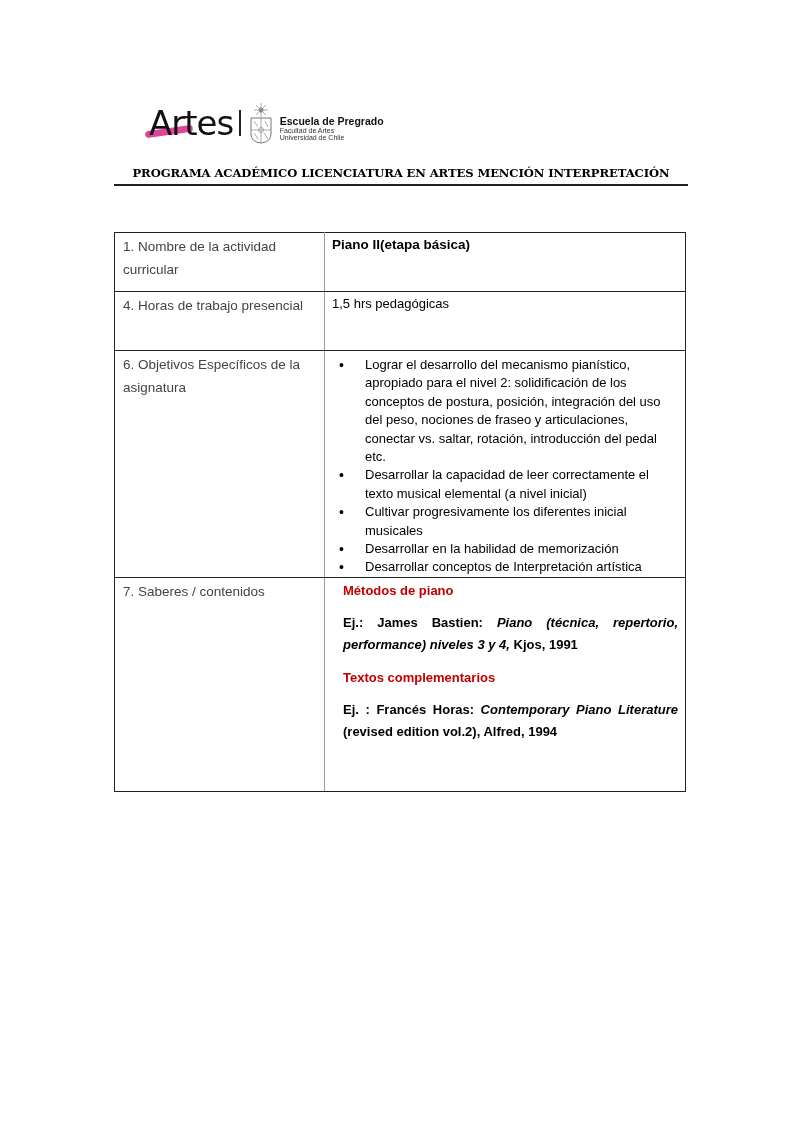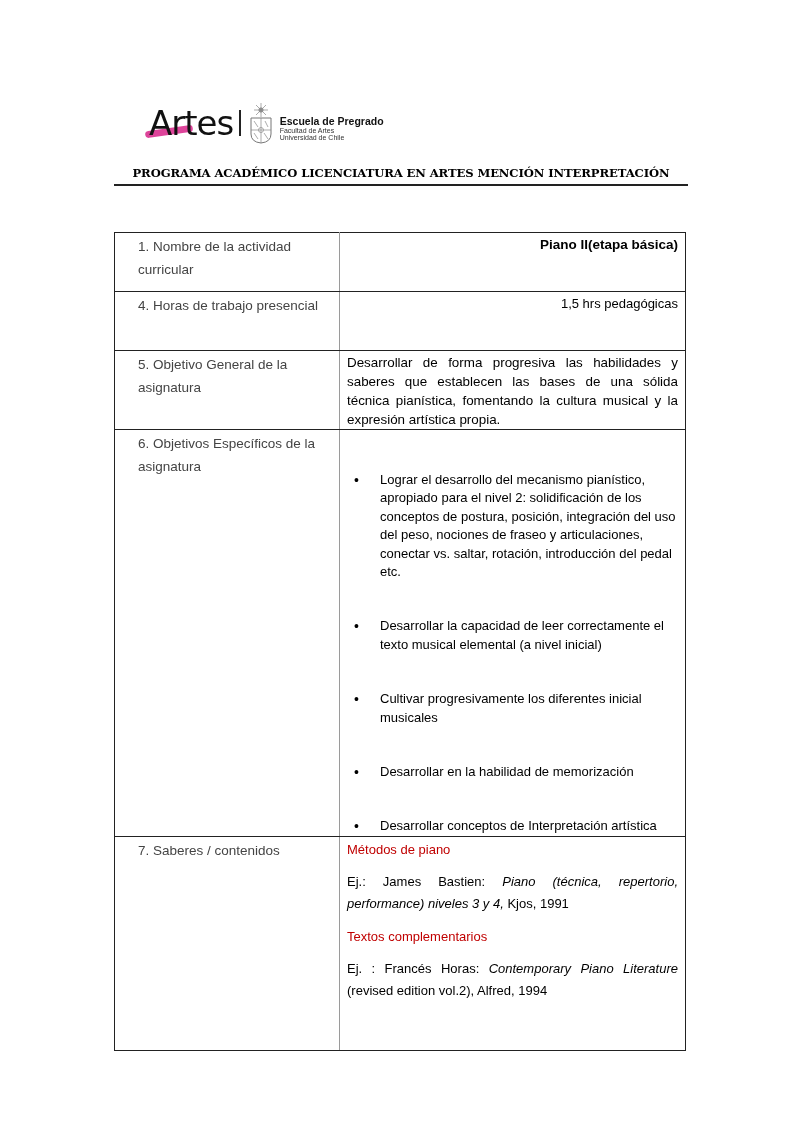--- a/index.html
+++ b/index.html
@@ -18,29 +18,29 @@
   .logo-text .t2 { font-size:7px; color:#333; }
 
   .title { position:absolute; left:114px; top:166px; width:574px; text-align:center;
            font-family:"DejaVu Serif", serif; font-weight:700; font-size:11.6px; letter-spacing:-0.1px; }
   .title-rule { position:absolute; left:114px; top:184px; width:574px; height:1.5px; background:#222; }
 
   table.prog { position:absolute; left:114px; top:232px; width:572px; border-collapse:collapse;
                table-layout:fixed; font-size:13px; }
   table.prog td { border-top:1.3px solid #222; border-bottom:1.3px solid #222; vertical-align:top; padding:0; }
   table.prog td.lbl { border-left:1.3px solid #222; border-right:1.5px solid #9a9a9a; width:195px;
-                      color:#444; font-weight:300; padding:3px 6px 0 23px; line-height:22.5px; font-size:13.5px; }
+                      color:#444; font-weight:300; padding:3px 6px 0 8px; line-height:22.5px; font-size:13.5px; }
   table.prog td.val { border-right:1.3px solid #222; padding:2px 7px 0 7px; line-height:19px; }
 
-  .center { text-align:right; }
+  .center { text-align:left; }
   .bold { font-weight:700; }
   .justify { text-align:justify; text-align-last:left; line-height:22.5px; }
-  .para { margin:0 0 10px 0; }
+  .para { margin:0 0 10px 11px;font-weight:bold; }
   ul.objs { margin:0; padding:0 0 0 33px; list-style:none; line-height:18.4px; }
-  ul.objs li { position:relative; padding-left:0;margin-top:36px; }
+  ul.objs li { position:relative; padding-left:0; }
   ul.objs li::before { content:"\2022"; position:absolute; left:-26px; top:0; font-size:14px; }
   .red { color:#c00000; }
   .ital { font-style:italic; }
   .ref { text-align:justify; line-height:22px; }
 </style>
 </head>
 <body>
 
 <div class="logo">
   <div class="logo-word">
@@ -75,24 +75,20 @@
 <table class="prog">
   <tbody>
       <tr style="height:59px">
     <td class="lbl">1. Nombre de la actividad curricular</td>
     <td class="val center bold" style="font-size:13.5px">Piano II(etapa básica)</td>
   </tr>
   <tr style="height:59px">
     <td class="lbl">4. Horas de trabajo presencial</td>
     <td class="val center">1,5 hrs pedagógicas</td>
   </tr>
-  <tr style="height:76px">
-    <td class="lbl">5. Objetivo General de la asignatura</td>
-    <td class="val justify" style="font-size:13.4px">Desarrollar de forma progresiva las habilidades y saberes que establecen las bases de una sólida técnica pianística, fomentando la cultura musical y la expresión artística propia.</td>
-  </tr>
   <tr style="height:221px">
     <td class="lbl">6. Objetivos Específicos de la asignatura</td>
     <td class="val" style="padding-top:5px">
       <ul class="objs">
         <li>Lograr el desarrollo del mecanismo pianístico, apropiado para el nivel 2: solidificación de los conceptos de postura, posición, integración del uso del peso, nociones de fraseo y articulaciones, conectar vs. saltar, rotación, introducción del pedal etc.</li>
         <li>Desarrollar la capacidad de leer correctamente el texto musical elemental (a nivel inicial)</li>
         <li>Cultivar progresivamente los diferentes inicial musicales</li>
         <li>Desarrollar en la habilidad de memorización</li>
         <li>Desarrollar conceptos de Interpretación artística</li>
       </ul>

